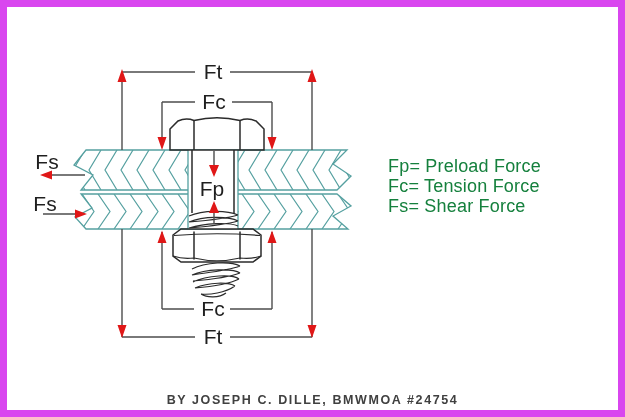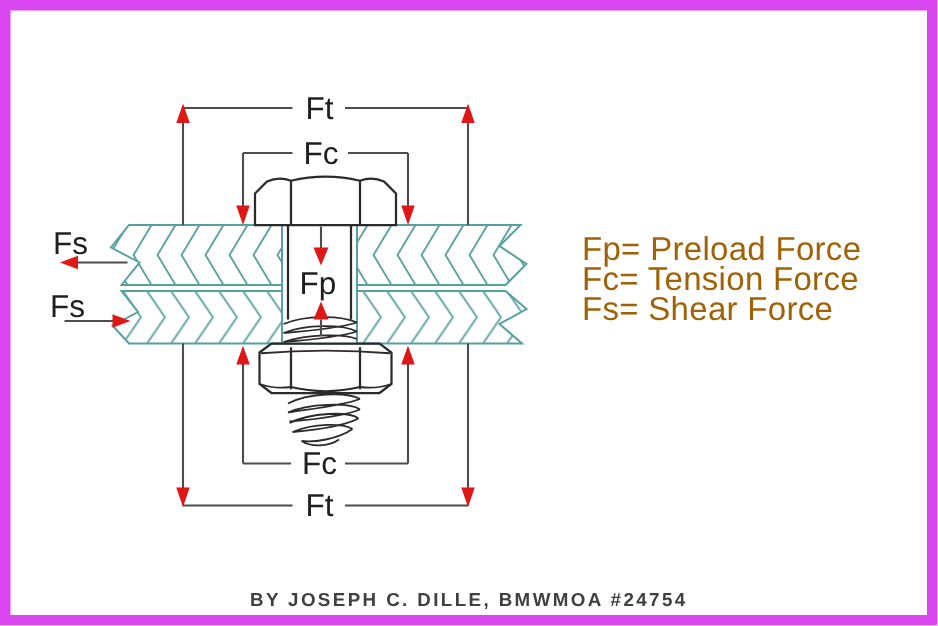--- a/index.html
+++ b/index.html
@@ -8,22 +8,22 @@
     width:625px;height:417px;
     background:#ffffff;
     border:7px solid #d946ef;
     box-sizing:border-box;
     overflow:hidden;
     font-family:"Liberation Sans", sans-serif;
   }
   .diagram-svg{position:absolute;left:0;top:0;}
   .legend{
     position:absolute;left:381px;top:149px;
-    font-size:22px;line-height:20px;
-    color:#a16207;letter-spacing:0.2px;
+    font-size:18px;line-height:20px;
+    color:#15803d;letter-spacing:0.2px;
     white-space:nowrap;
   }
   .caption{
     position:absolute;left:0;right:0;top:386px;
     text-align:center;
     font-size:12.5px;font-weight:bold;
     letter-spacing:1.6px;
     color:#404040;
   }
   svg text{

